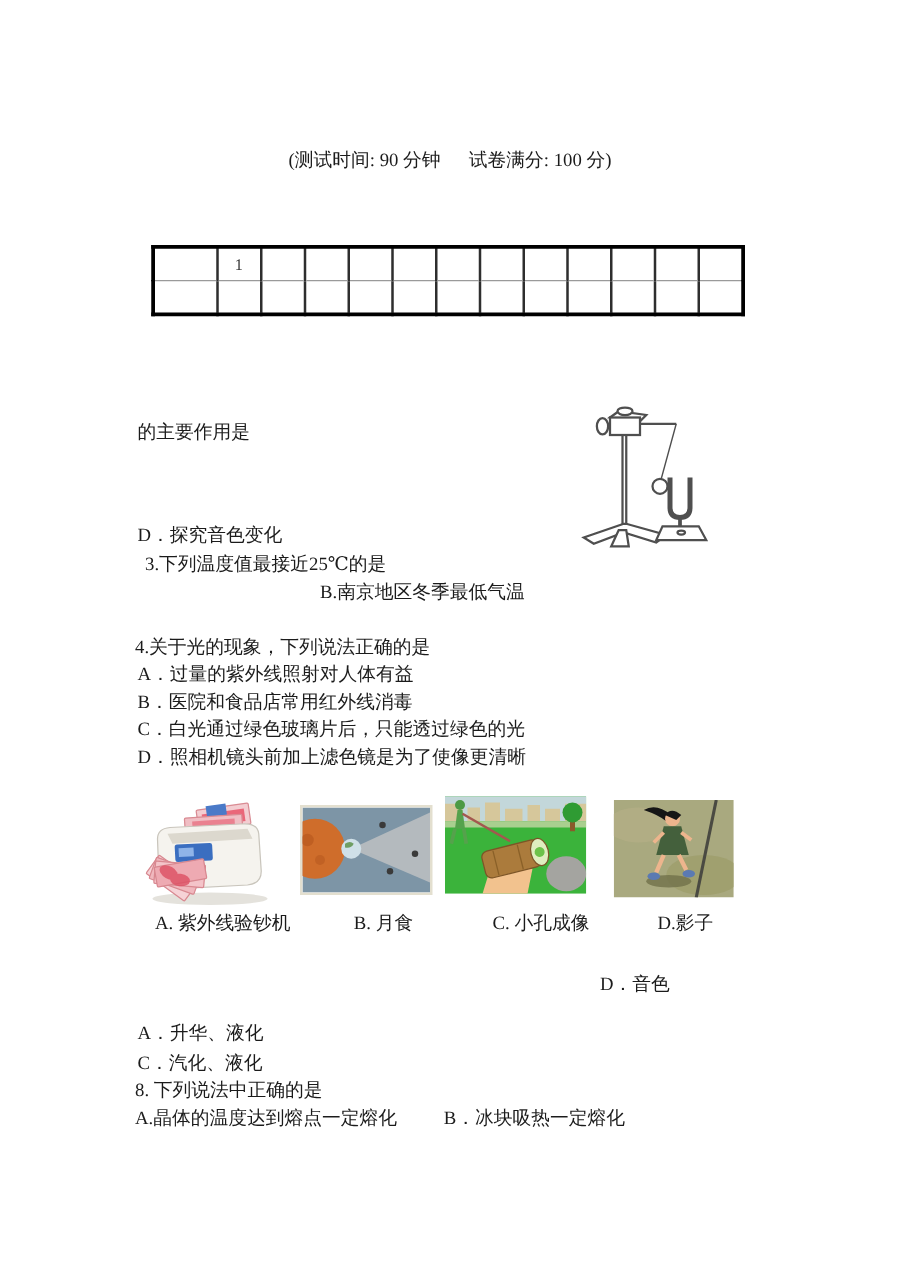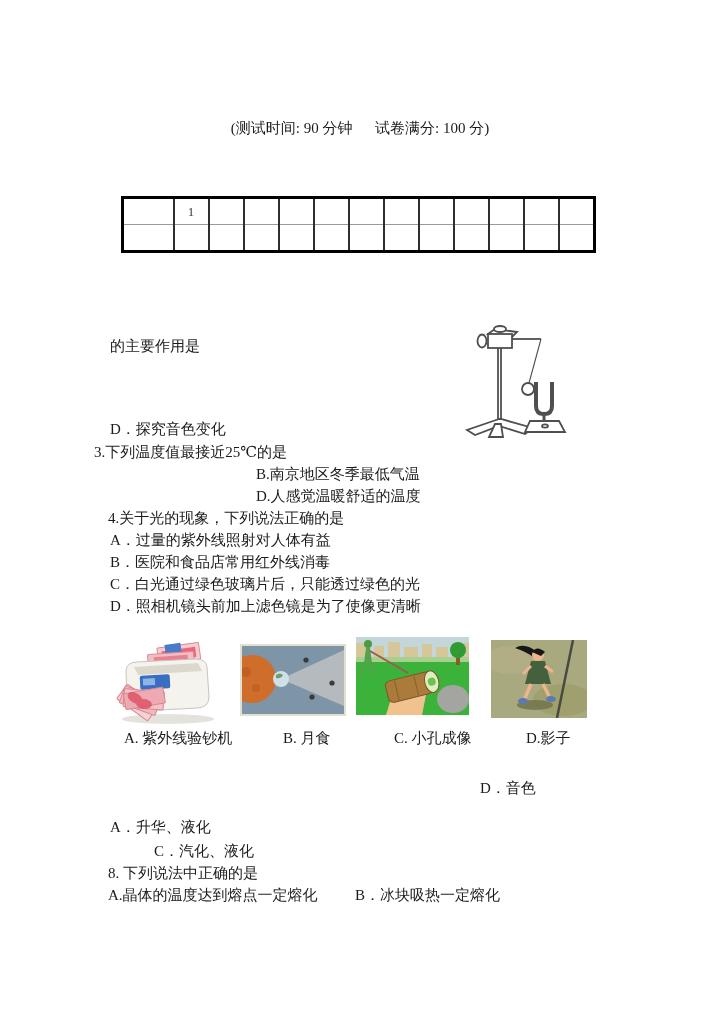--- a/index.html
+++ b/index.html
@@ -108,23 +108,22 @@
         <path d="M81 58 v24 q0 8 8 8 q8 0 8 -8 v-24" stroke-width="4"></path>
         <line x1="89" y1="90" x2="89" y2="97" stroke-width="3"></line>
         <path d="M75 97 L104 97 L110 108 L70 108 Z" fill="#ffffff"></path>
         <ellipse cx="90" cy="102" rx="3" ry="1.6"></ellipse>
       </g>
     </svg>
   </div>
 
   <div class="line" style="left:110px;top:419px;">D．探究音色变化</div>
 
-  <div class="line" style="left:94px;top:442px;">3.下列温度值最接近25℃的是</div>
+  <div class="line" style="left:116px;top:442px;">3.下列温度值最接近25℃的是</div>
   <div class="line" style="left:256px;top:464px;">B.南京地区冬季最低气温</div>
-  <div class="line" style="left:256px;top:486px;">D.人感觉温暖舒适的温度</div>
 
   <div class="line" style="left:108px;top:508px;">4.关于光的现象，下列说法正确的是</div>
   <div class="line" style="left:110px;top:530px;">A．过量的紫外线照射对人体有益</div>
   <div class="line" style="left:110px;top:552px;">B．医院和食品店常用红外线消毒</div>
   <div class="line" style="left:110px;top:574px;">C．白光通过绿色玻璃片后，只能透过绿色的光</div>
   <div class="line" style="left:110px;top:596px;">D．照相机镜头前加上滤色镜是为了使像更清晰</div>
 
 
   <div class="fig" style="left:110px;top:637px;width:118px;height:88px;">
     <svg viewBox="0 0 118 88">
@@ -226,19 +225,19 @@
   </div>
 
   <div class="caption" style="left:124px;">A. 紫外线验钞机</div>
   <div class="caption" style="left:283px;">B. 月食</div>
   <div class="caption" style="left:394px;">C. 小孔成像</div>
   <div class="caption" style="left:526px;">D.影子</div>
 
   <div class="line" style="left:480px;top:778px;">D．音色</div>
 
   <div class="line" style="left:110px;top:817px;">A．升华、液化</div>
-  <div class="line" style="left:110px;top:841px;margin-left:44px;">C．汽化、液化</div>
+  <div class="line" style="left:110px;top:841px;">C．汽化、液化</div>
 
   <div class="line" style="left:108px;top:863px;">8. 下列说法中正确的是</div>
   <div class="line" style="left:108px;top:885px;">A.晶体的温度达到熔点一定熔化</div>
   <div class="line" style="left:355px;top:885px;">B．冰块吸热一定熔化</div>
 
 </div>
 
 </body></html>

